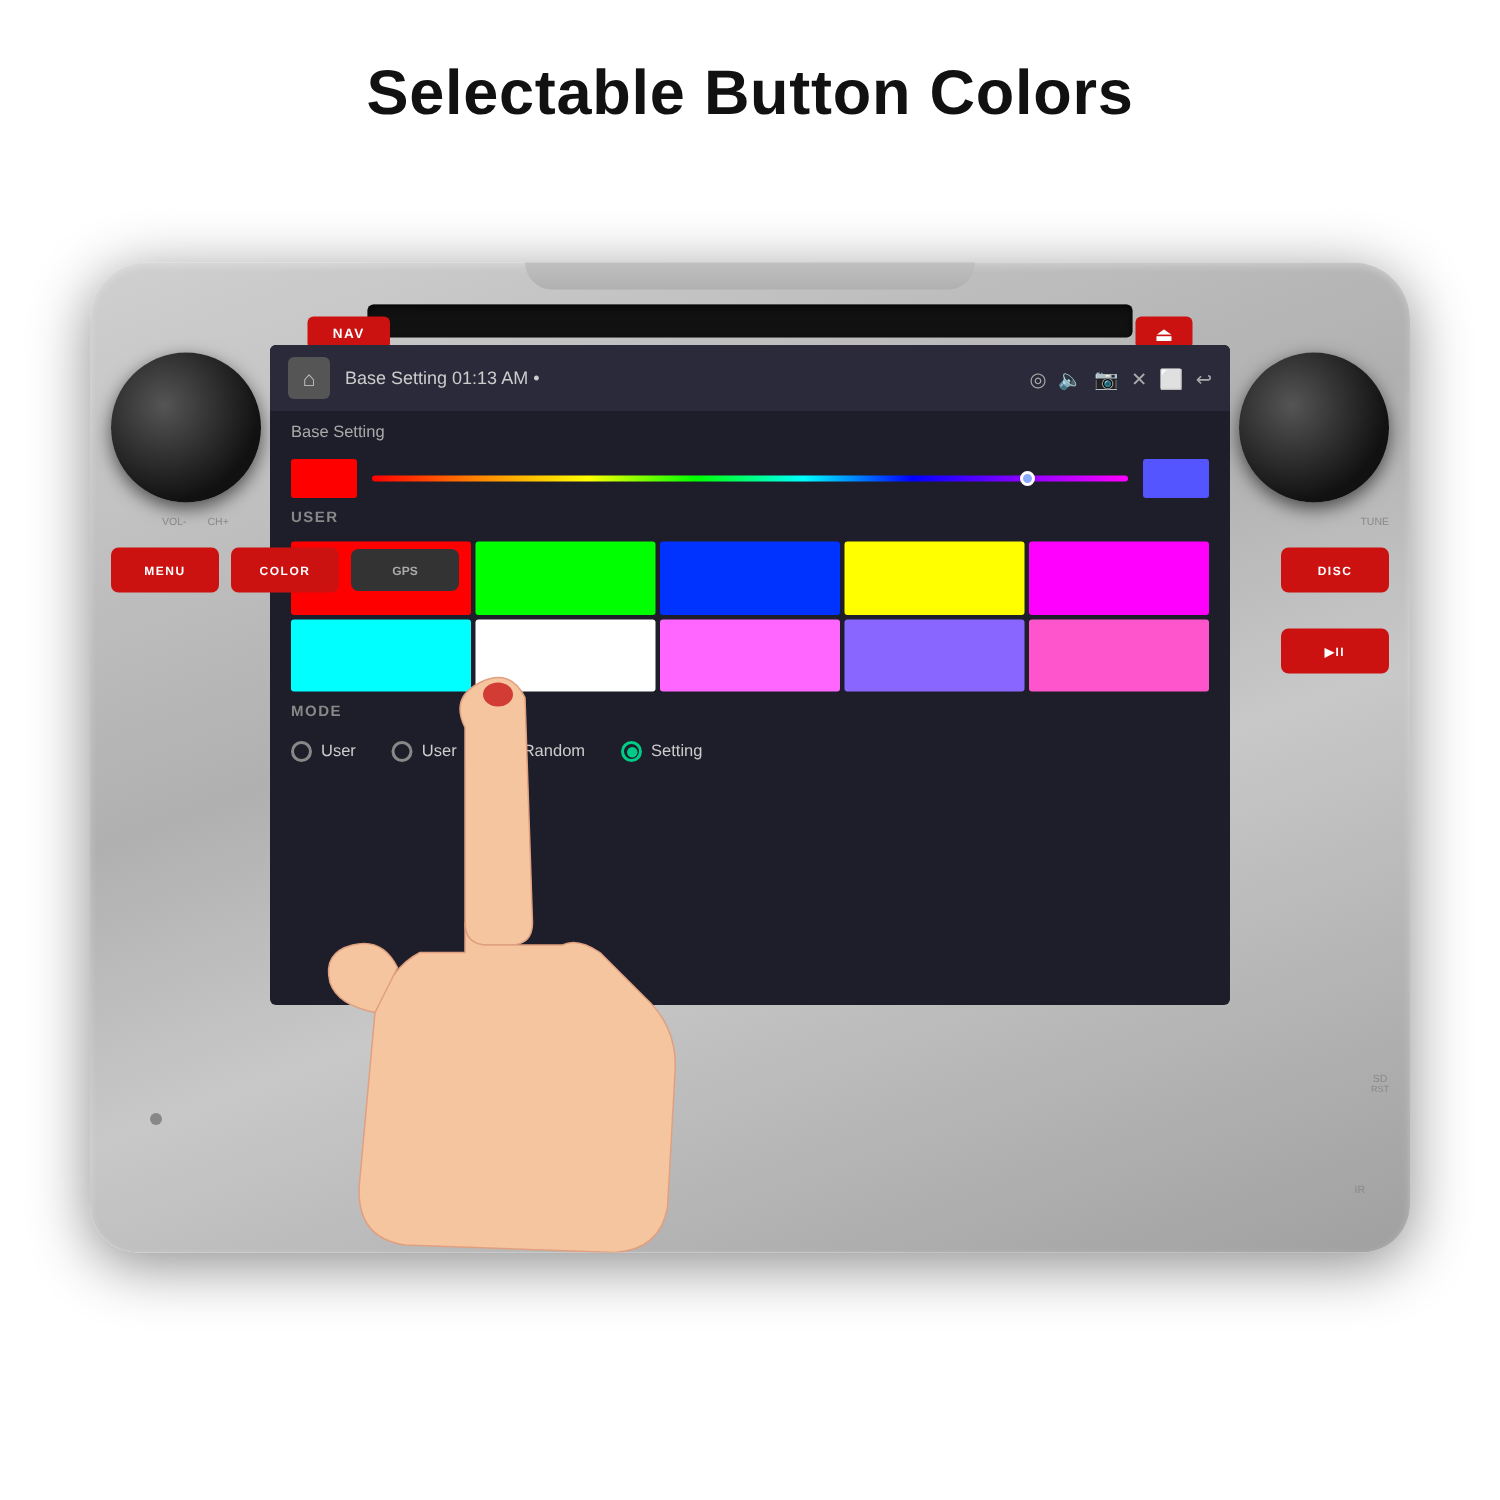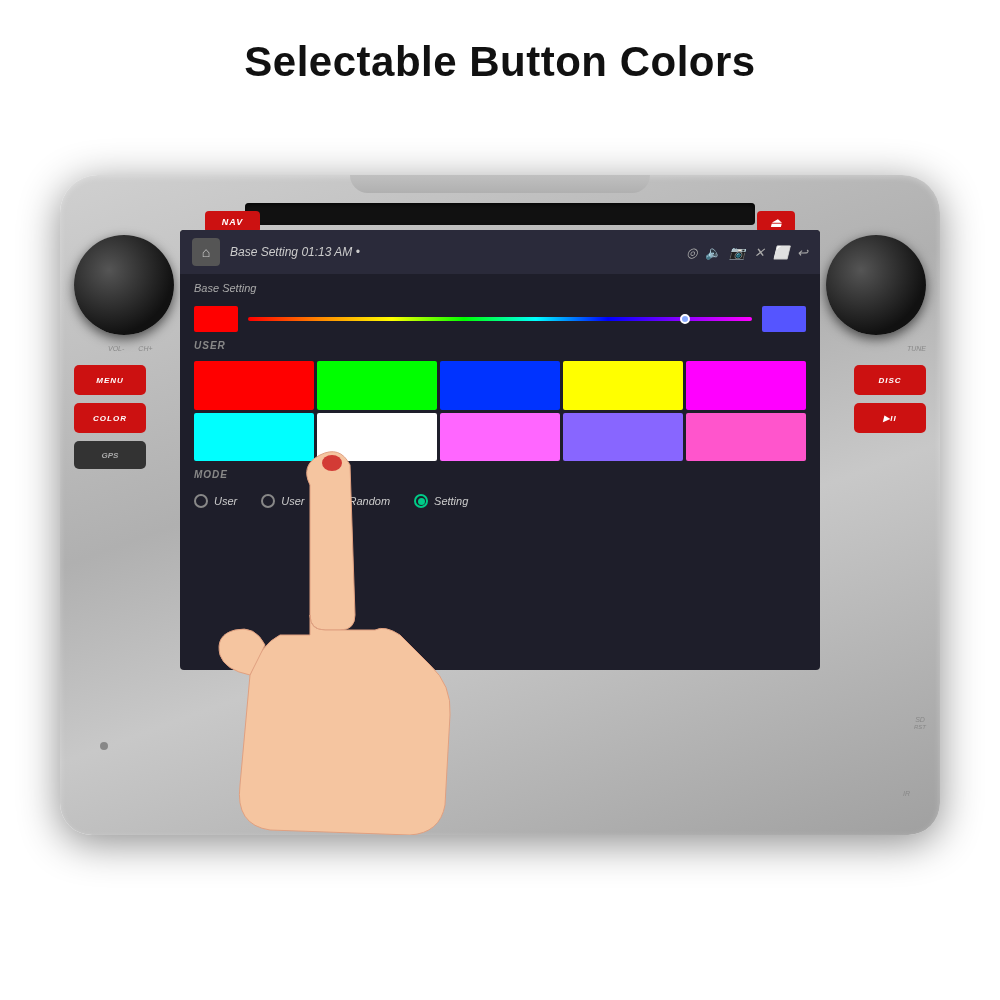--- a/index.html
+++ b/index.html
@@ -25,21 +25,20 @@
     
     .car-unit {
       position: absolute;
       top: 175px;
       left: 60px;
       width: 880px;
       height: 660px;
       background: linear-gradient(160deg, #d0d0d0 0%, #b0b0b0 40%, #c8c8c8 60%, #a0a0a0 100%);
       border-radius: 38px 38px 32px 32px;
       box-shadow: 0 8px 40px rgba(0,0,0,0.45), inset 0 2px 6px rgba(255,255,255,0.3);
-      font-style: italic;
     }
 
     
     .top-arc {
       position: absolute;
       top: 0;
       left: 50%;
       transform: translateX(-50%);
       width: 300px;
       height: 18px;
@@ -288,21 +287,21 @@
       border-radius: 50%;
       background: #00cc88;
     }
 
     
     .left-panel {
       position: absolute;
       top: 190px;
       left: 14px;
       display: flex;
-      flex-direction: column;
+      flex-direction: row;
       gap: 8px;
       align-items: center;
     }
 
     .panel-btn {
       width: 72px;
       height: 30px;
       background: #cc1111;
       border-radius: 5px;
       display: flex;
@@ -327,21 +326,21 @@
       font-weight: bold;
     }
 
     
     .right-panel {
       position: absolute;
       top: 190px;
       right: 14px;
       display: flex;
       flex-direction: column;
-      gap: 8px;
+      gap: 24px;
       align-items: center;
     }
 
     
     .vol-label {
       position: absolute;
       top: 170px;
       left: 48px;
       font-size: 7px;
       color: #888;

